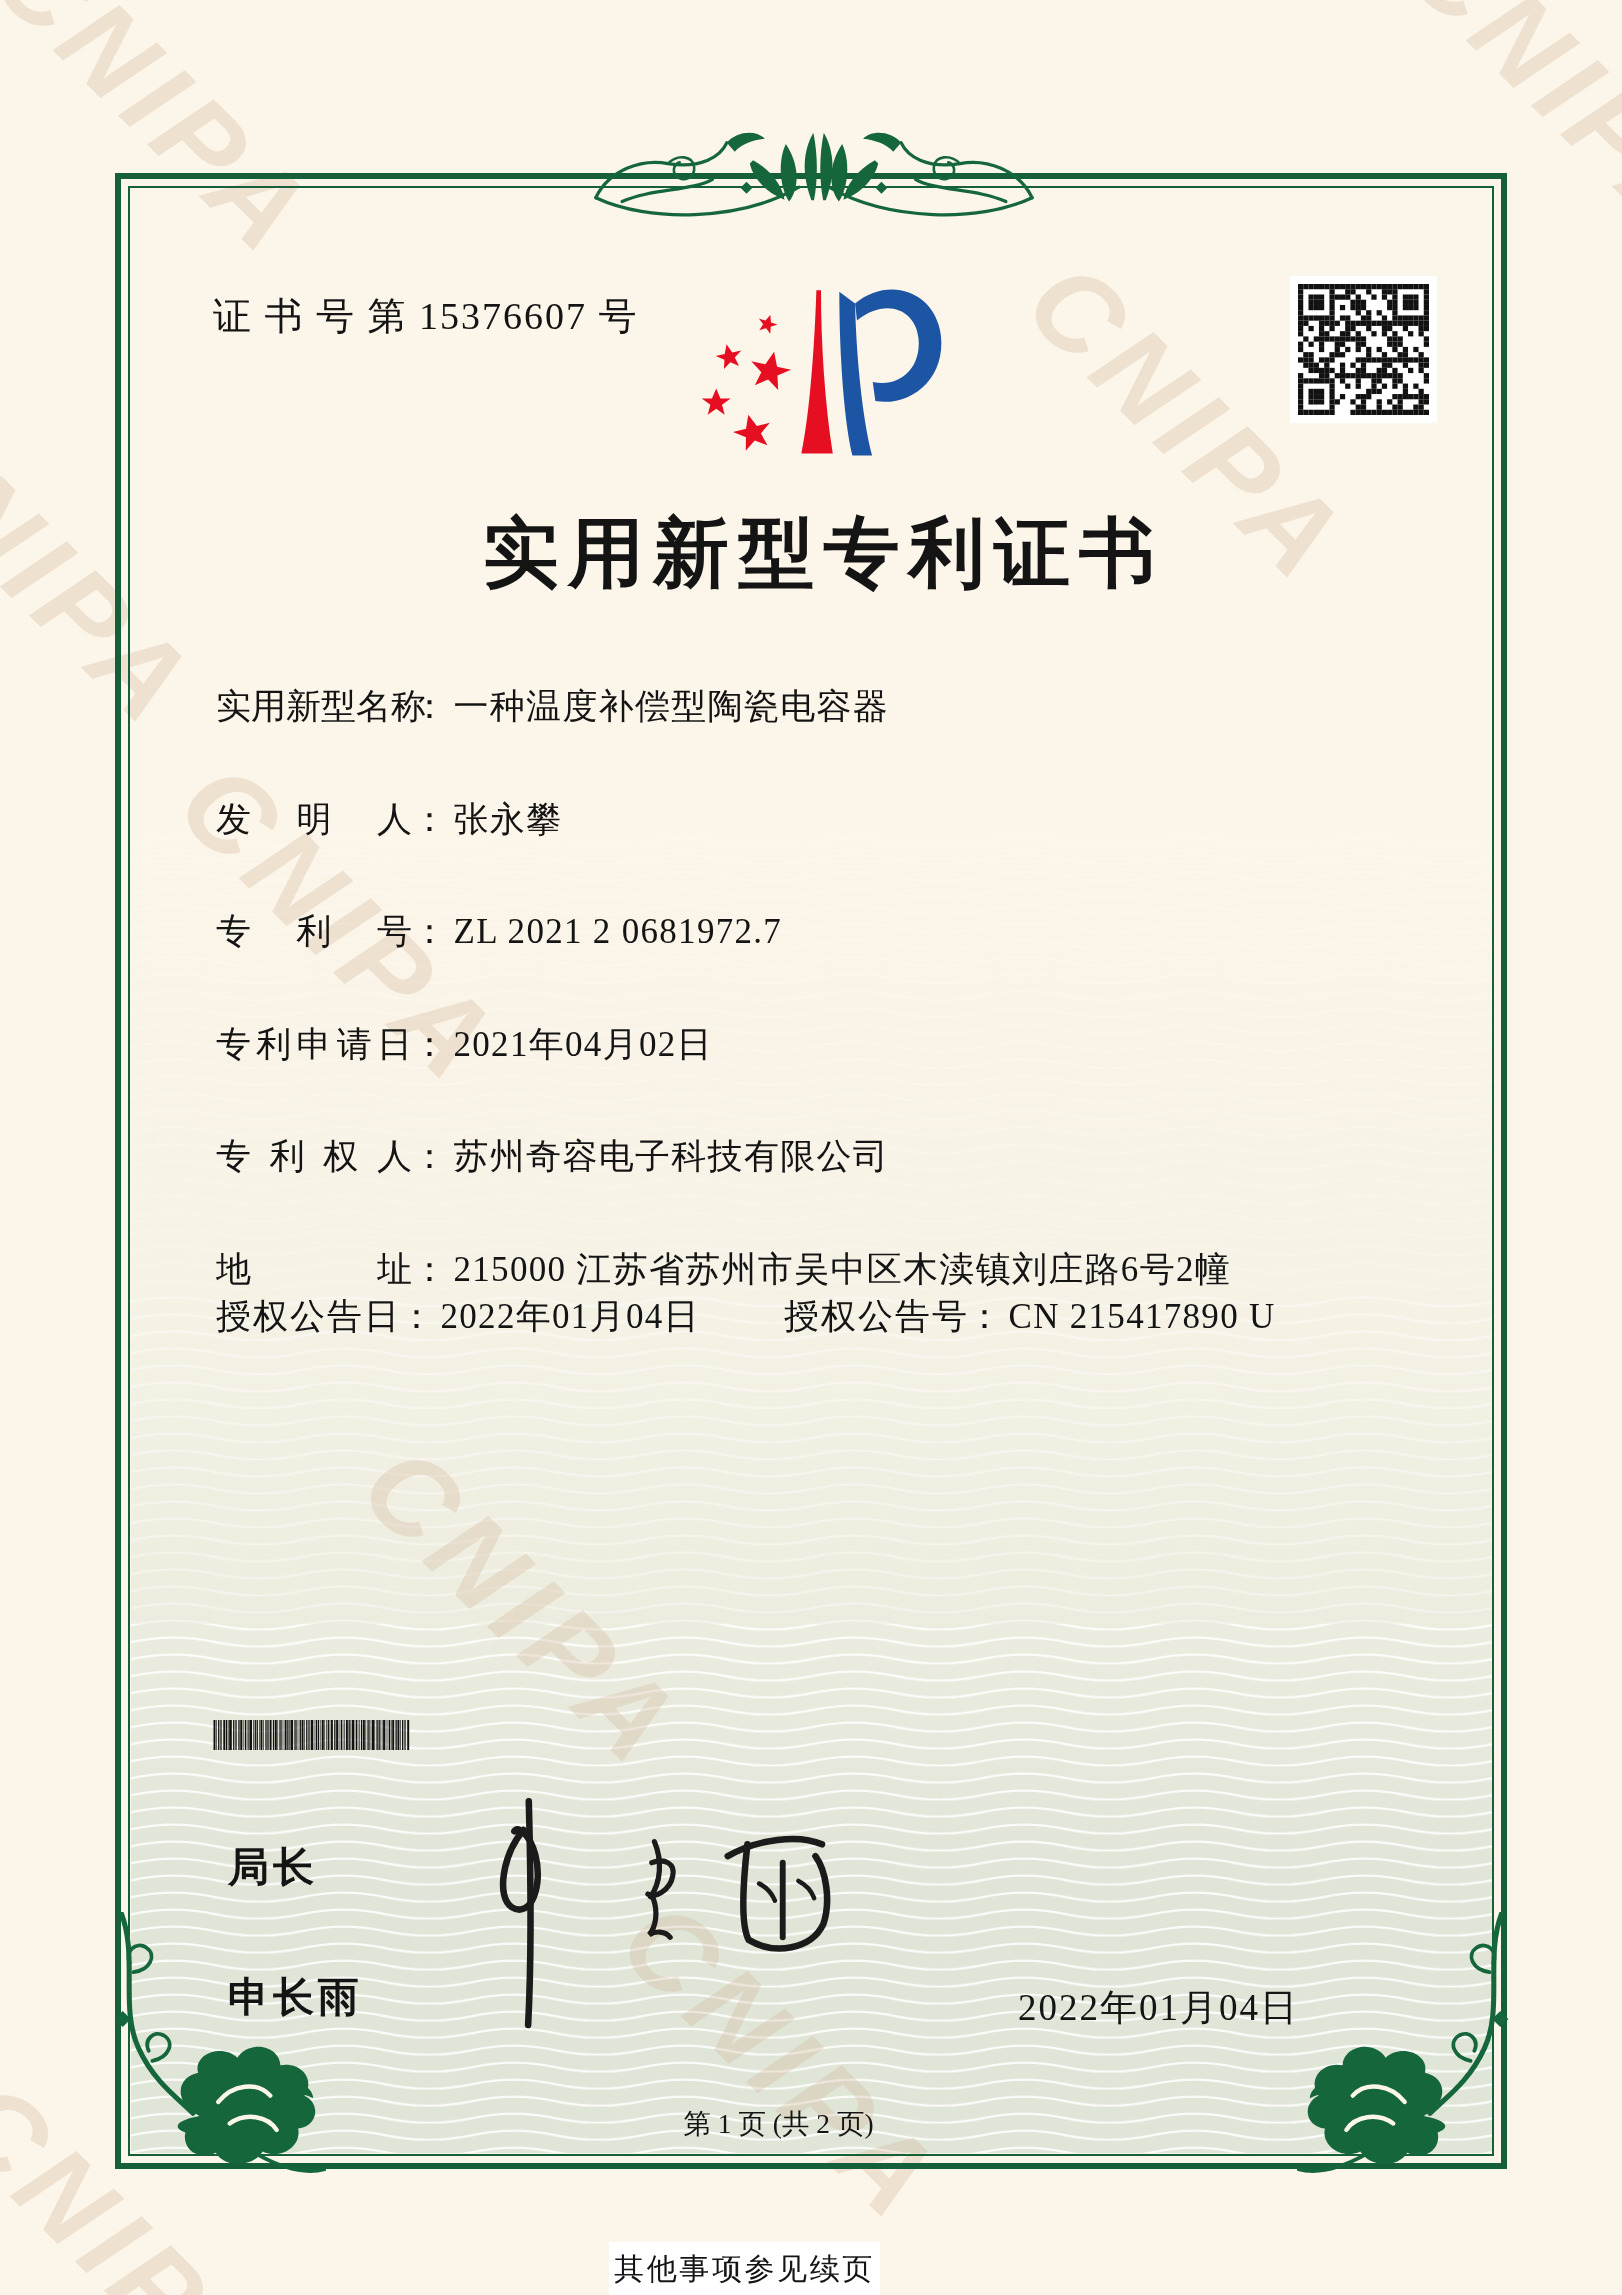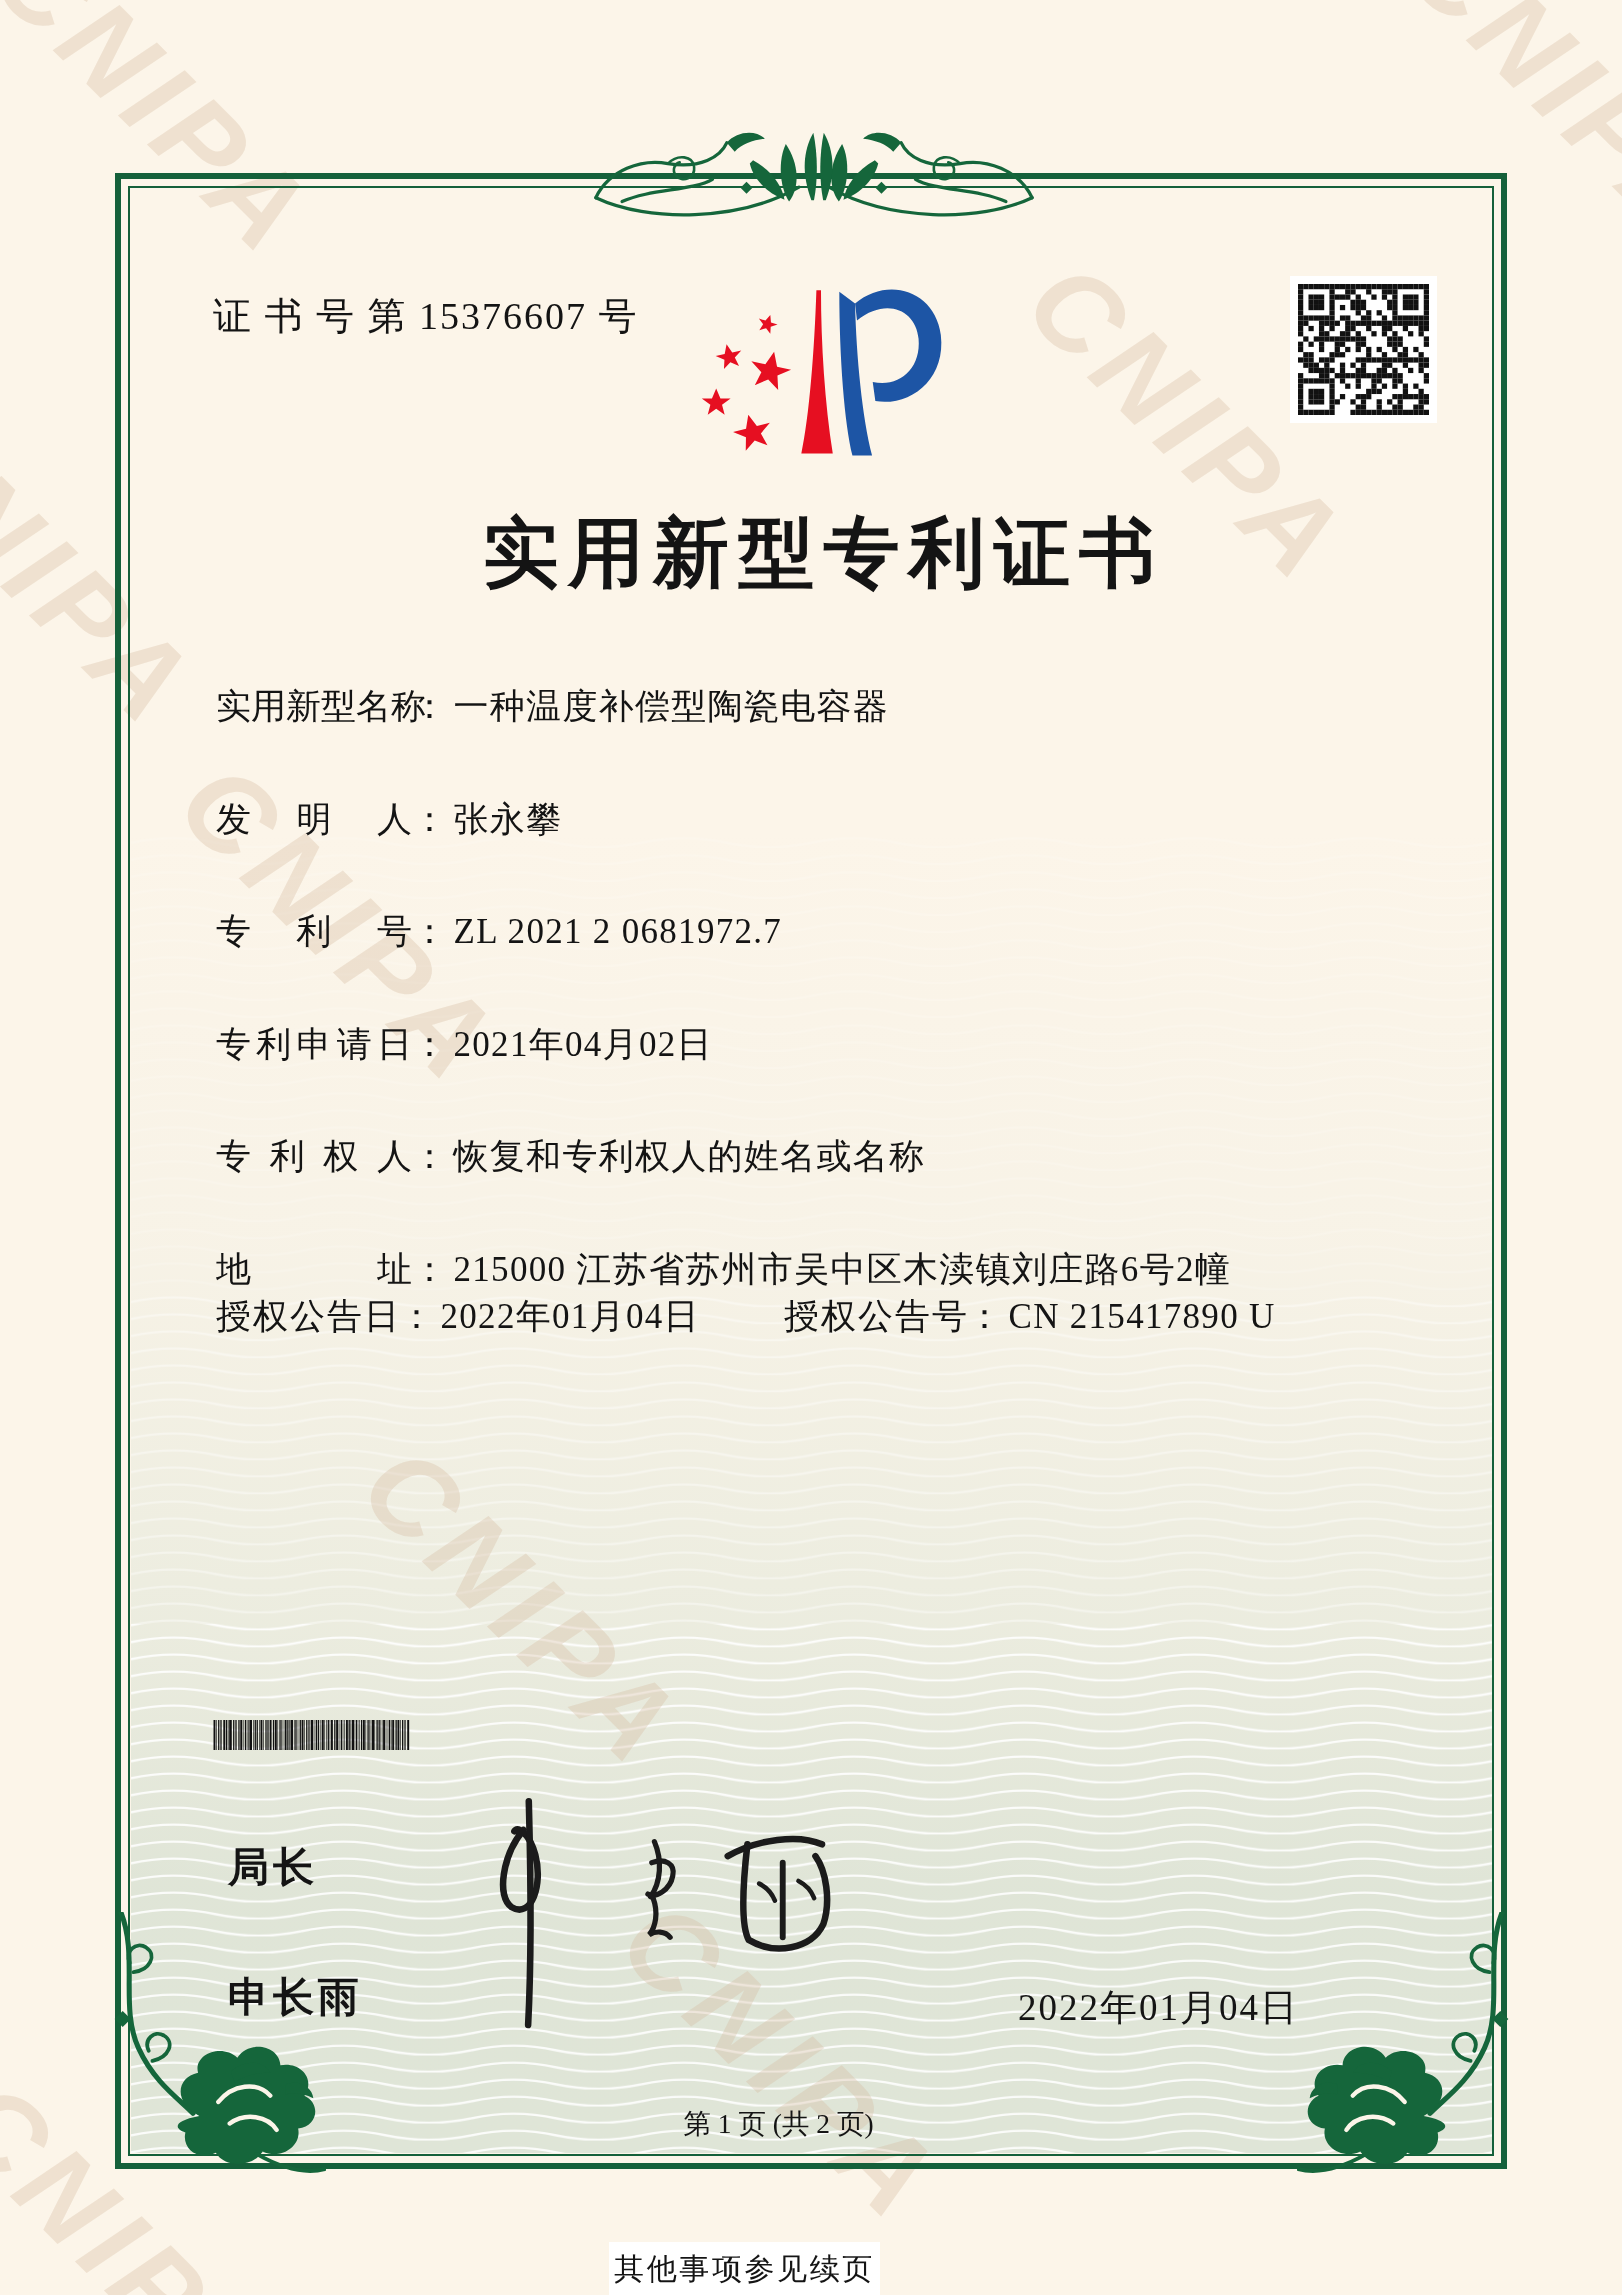--- a/index.html
+++ b/index.html
@@ -543,21 +543,21 @@
       <span>请</span>
       <span>日</span>
     </span><span class="fcolon">：</span><span class="fvalue">2021年04月02日</span>
 </div>
 <div class="abs z5 frow" style="top:1133px;">
   <span class="flabel">
       <span>专</span>
       <span>利</span>
       <span>权</span>
       <span>人</span>
-    </span><span class="fcolon">：</span><span class="fvalue">恢复和专利权人的姓名或名称</span>
+    </span><span class="fcolon">：</span><span class="fvalue">苏州奇容电子科技有限公司</span>
 </div>
 <div class="abs z5 frow" style="top:1246px;">
   <span class="flabel">
       <span>地</span>
       <span>址</span>
     </span><span class="fcolon">：</span><span class="fvalue">215000  江苏省苏州市吴中区木渎镇刘庄路6号2幢</span>
 </div>
 
 <div class="abs z5 frow" style="top:1293px;">
   <span class="flabel" style="width:183px;">

